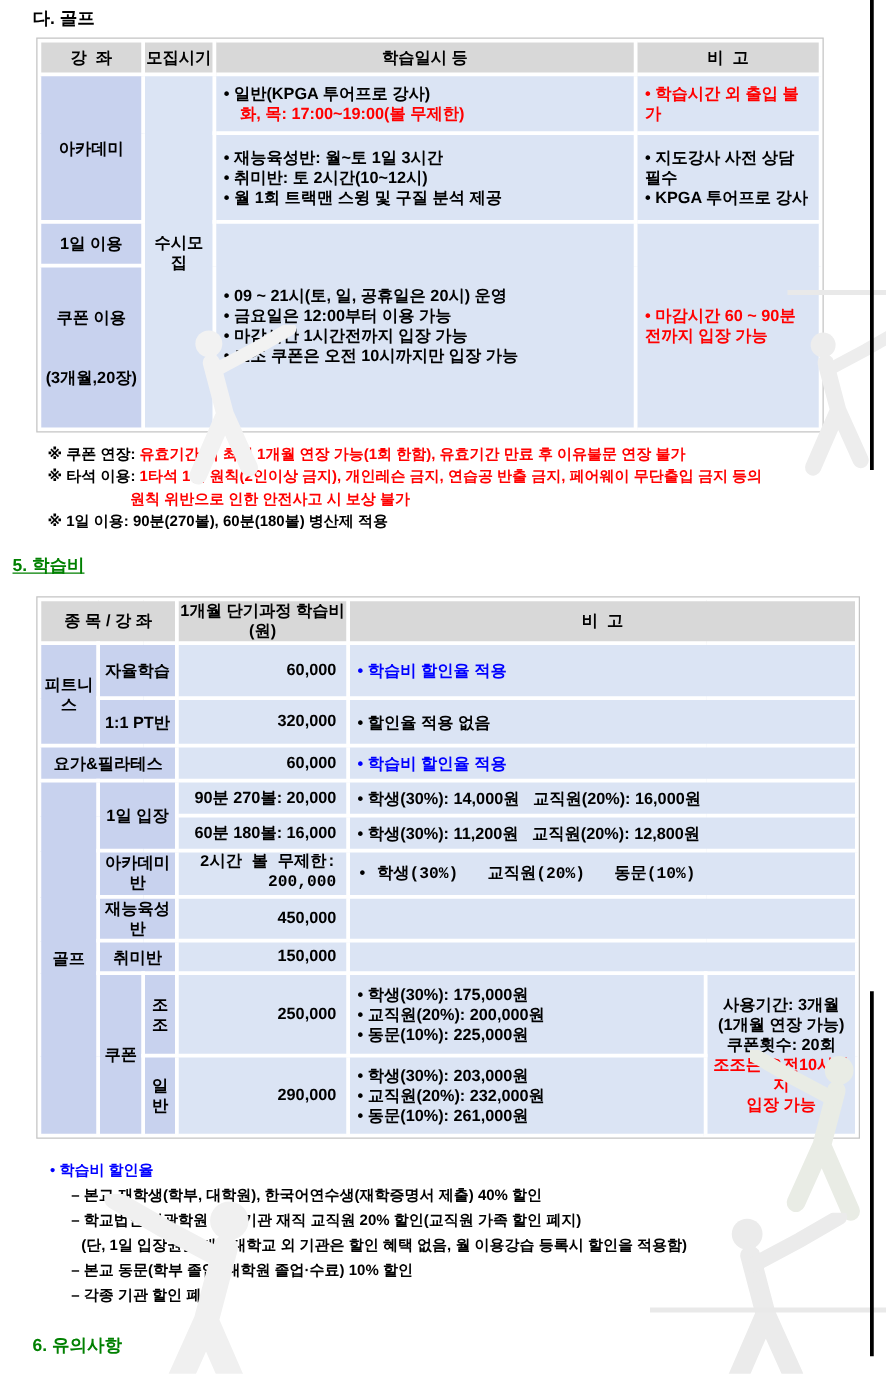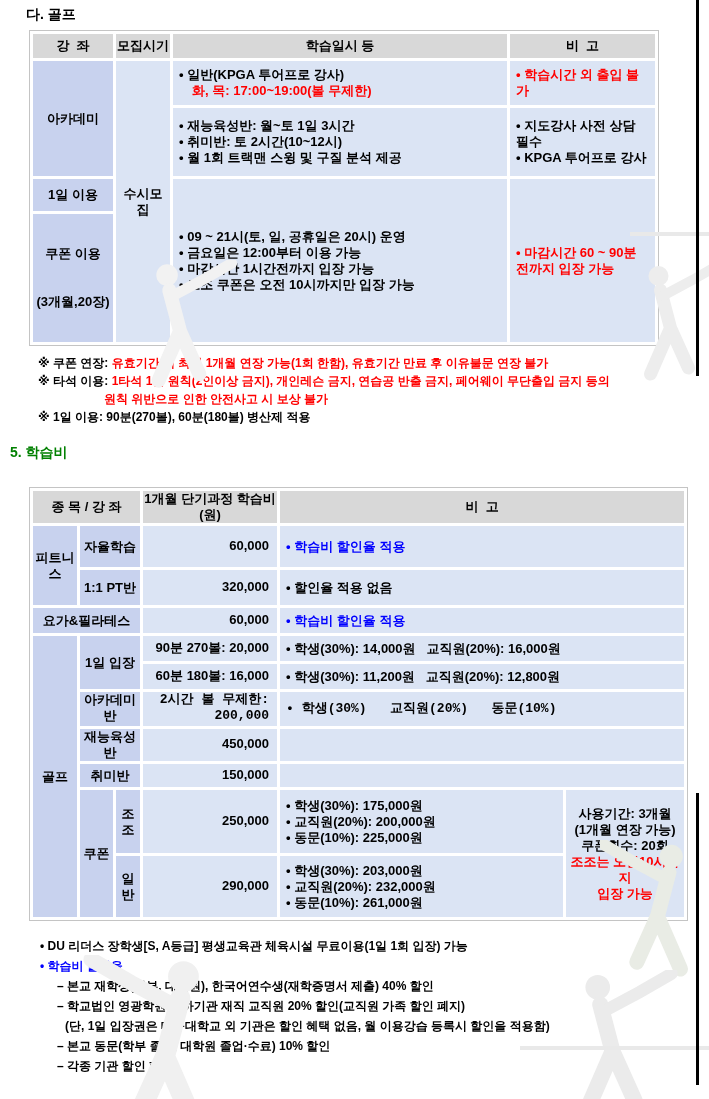--- a/index.html
+++ b/index.html
@@ -23,21 +23,21 @@
   .lbl{background:var(--label_bg);text-align:center;white-space:pre-wrap;}
   .cell{background:var(--cell_bg);padding:2px 6px;}
   .ctr{text-align:center;}
   .price{background:var(--cell_bg);text-align:right;padding:0 8px 2px 4px;white-space:pre-wrap;}
   .line{white-space:pre-wrap;}
   .red{color:var(--red);}
   .blue{color:var(--blue);}
   .ind{padding-left:13px;}
   .notes{margin:9px 0 0 28px;font-size:12px;line-height:18px;}
   .notes .wrap{padding-left:66px;}
-  .sec5{margin:18px 0 26px 0;}
+  .sec5{margin:18px 0 16px 0;text-decoration:underline;}
   .usage{background:var(--cell_bg);text-align:center;line-height:21px;padding:2px;}
   .subnotes{padding:3px 6px;line-height:20px;}
   .disc{margin:16px 0 0 30px;font-size:12px;line-height:20px;}
   .disc .dash{padding-left:17px;}
   .disc .paren{padding-left:25px;}
   .sec6{margin-top:22px;}
   .t1 .rh{height:27px;} .t1 .r1{height:47px;} .t1 .r2{height:71px;}
   .t1 .r3{height:35px;} .t1 .r4{height:48px;}
   .t2 .rh{height:27px;} .t2 .rs{height:44px;} .t2 .rp{height:38px;}
   .t2 .ry{height:28px;margin-top:12px;} .t2 .r90,.t2 .r60{height:28px;}
@@ -230,21 +230,20 @@
       <td class="cell subnotes">
         <div class="line">• 학생(30%): 203,000원</div>
         <div class="line">• 교직원(20%): 232,000원</div>
         <div class="line">• 동문(10%): 261,000원</div>
       </td>
     </tr>
   </tbody>
     </table>
 
   <div class="disc">
-    <div>• DU 리더스 장학생[S, A등급] 평생교육관 체육시설 무료이용(1일 1회 입장) 가능</div>
     <div class="blue">• 학습비 할인율</div>
     <div class="dash">– 본교 재학생(학부, 대학원), 한국어연수생(재학증명서 제출) 40% 할인</div>
     <div class="dash">– 학교법인 영광학원 산하기관 재직 교직원 20% 할인(교직원 가족 할인 폐지)</div>
     <div class="paren">(단, 1일 입장권은 대구대학교 외 기관은 할인 혜택 없음, 월 이용강습 등록시 할인을 적용함)</div>
     <div class="dash">– 본교 동문(학부 졸업, 대학원 졸업·수료) 10% 할인</div>
     <div class="dash">– 각종 기관 할인 폐지</div>
   </div>
 
   <div class="heading green sec6">6. 유의사항</div>
 

